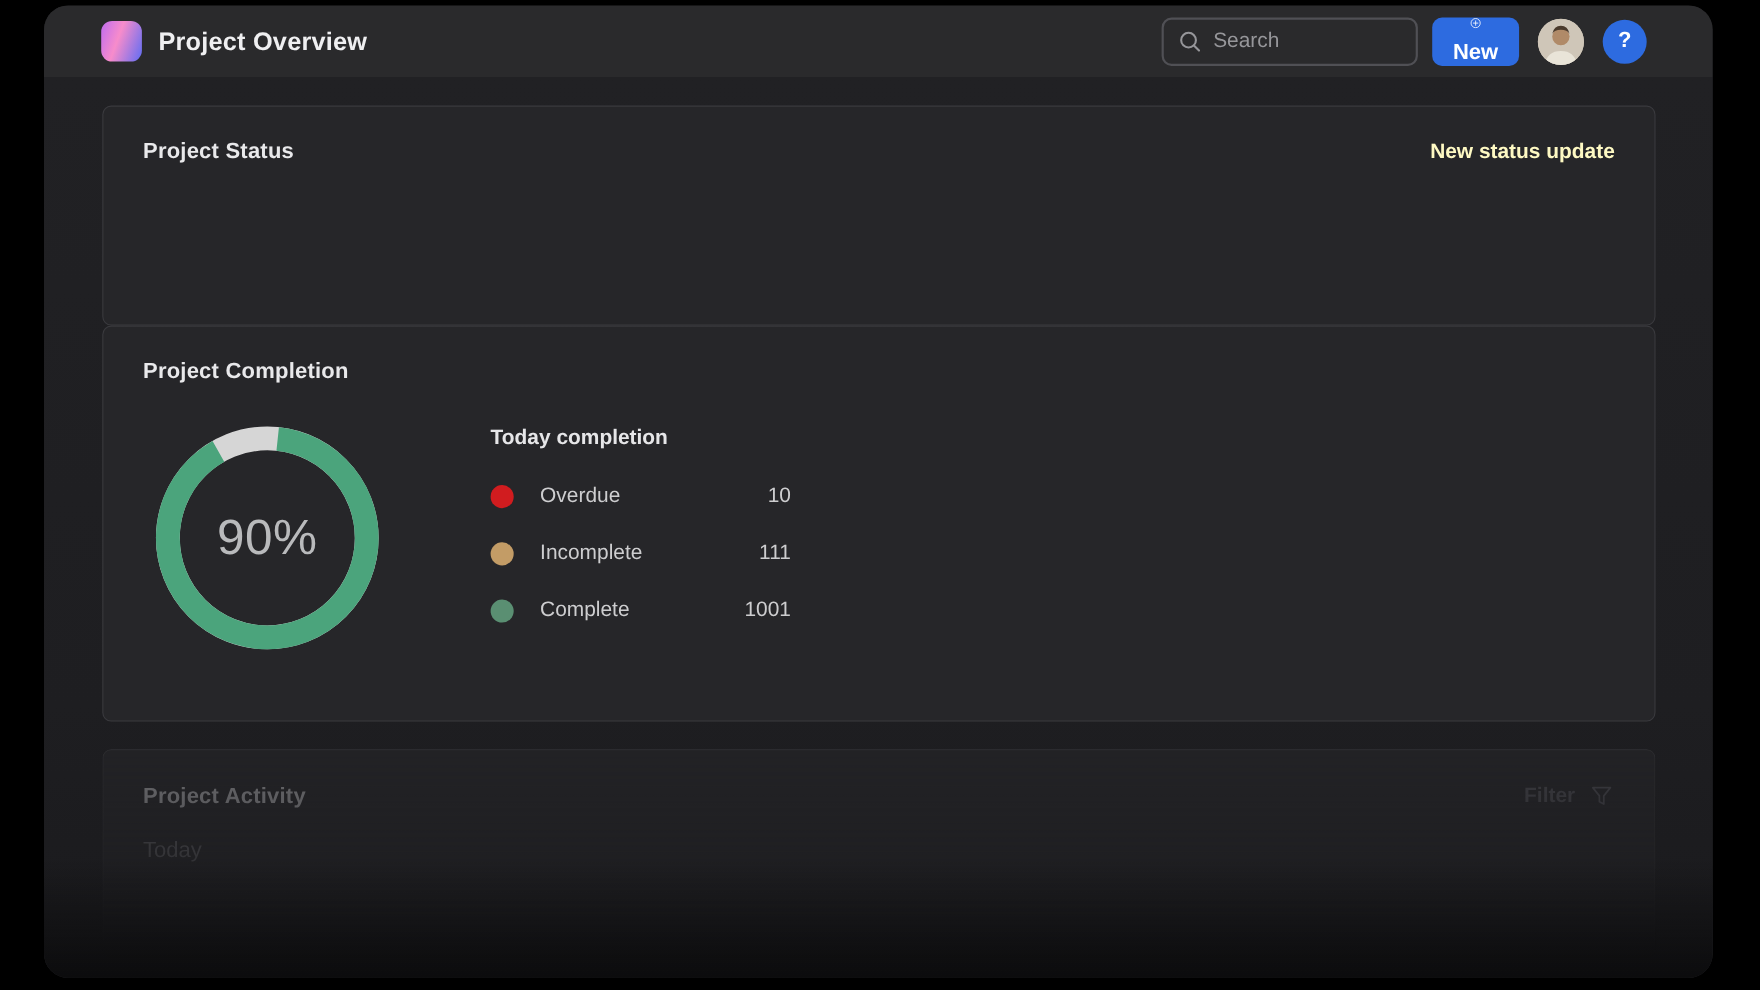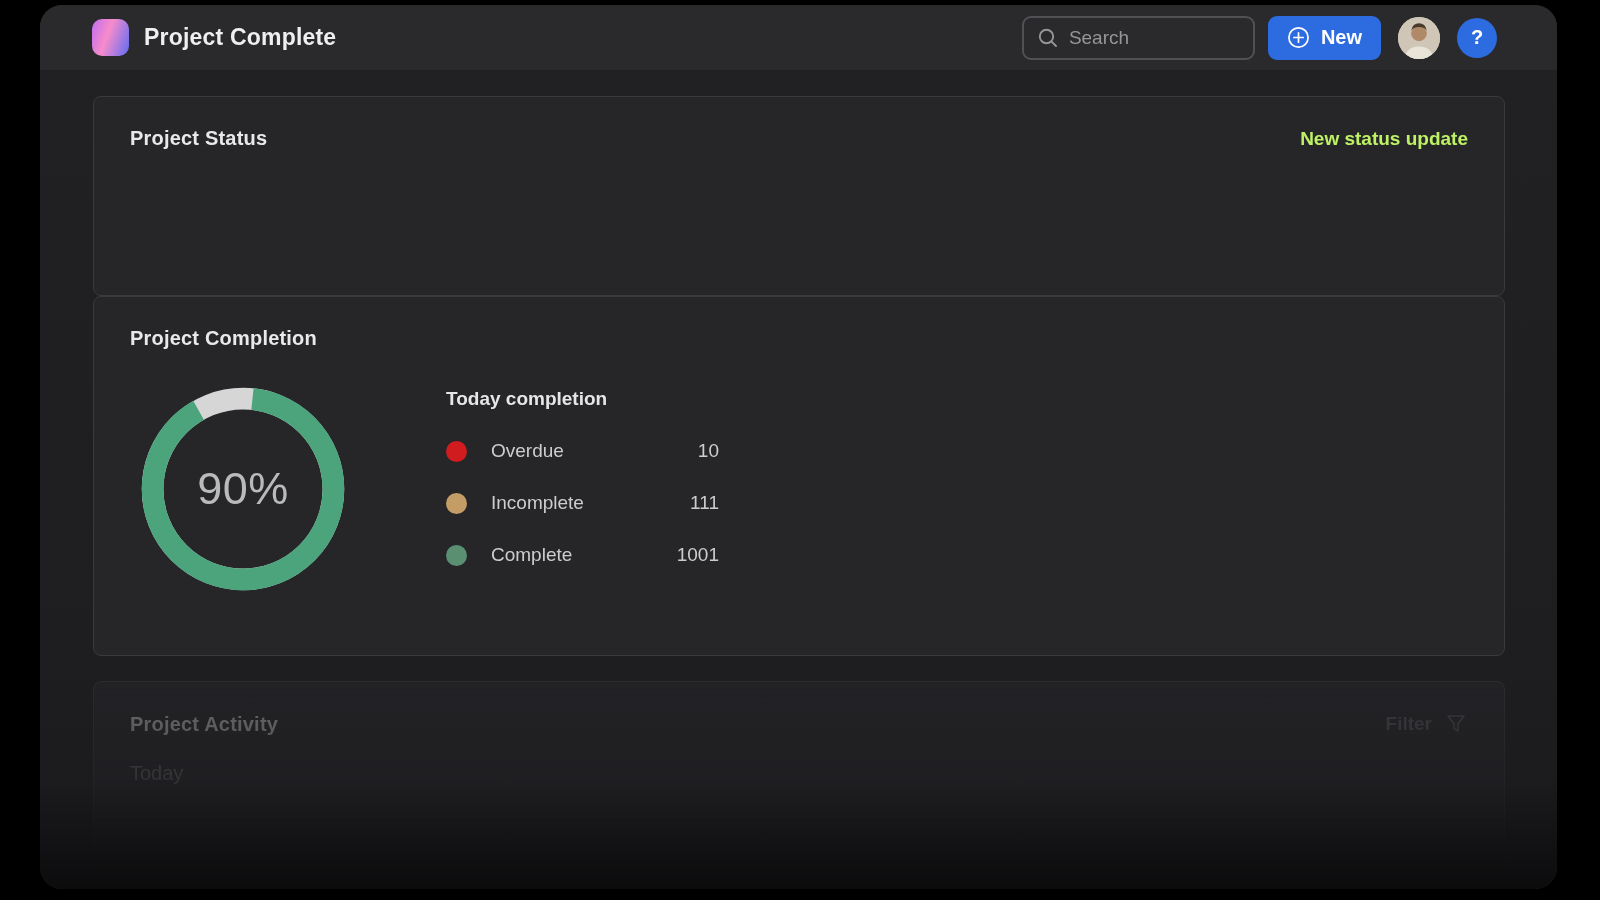--- a/index.html
+++ b/index.html
@@ -48,20 +48,21 @@
     font-family:"Liberation Sans", sans-serif;
   }
   .searchbox input::placeholder { color:#96969a; }
   .btn-new {
     height:44px; padding:0 19px;
     background:#2d6be0; border:none; border-radius:9px;
     color:#fff; font-size:20px; font-weight:600;
     display:flex; align-items:center; gap:11px;
     cursor:pointer; margin-right:17px;
     font-family:"Liberation Sans", sans-serif;
+    flex-direction:column;
   }
   .avatar-round {
     width:42px; height:42px; border-radius:50%;
     overflow:hidden; margin-right:17px; flex:0 0 auto; cursor:pointer;
     background:#cfc6b8;
   }
   .btn-help {
     width:40px; height:40px; border-radius:50%;
     background:#2d6be0; border:none; color:#fff;
     font-size:20px; font-weight:700; cursor:pointer;
@@ -77,21 +78,21 @@
     background:#262629;
     border:1px solid #3a3a3e;
     border-radius:8px;
     padding:30px 36px;
   }
   .card-title { font-size:20px; font-weight:700; color:#e9e9eb; letter-spacing:.2px; }
   .card-head { display:flex; align-items:center; justify-content:space-between; }
   
   .card-status { height:200px; }
   .link-blue {
-    font-size:19px; font-weight:700; color:#bef264;
+    font-size:19px; font-weight:700; color:#fef9c3;
     text-decoration:none; cursor:pointer;
   }
   .status-box {
     margin-top:26px; height:89px;
     border:1px solid #3b3b3f; border-radius:8px;
     display:flex; align-items:center;
     padding:0 22px;
   }
   .status-dot { width:24px; height:24px; border-radius:50%; }
   .status-label { margin-left:23px; font-size:20px; color:#dededf; }
@@ -137,21 +138,21 @@
     pointer-events:none;
   }
 </style>
 </head>
 <body>
 
 <div class="window">
 
   <header class="topbar">
     <div class="logo"></div>
-    <div class="app-title">Project Complete</div>
+    <div class="app-title">Project Overview</div>
     <div class="topbar-spacer"></div>
 
     <div class="searchbox">
       <svg width="22" height="22" viewBox="0 0 22 22">
         <circle cx="9.5" cy="9.5" r="6.7" fill="none" stroke="#96969a" stroke-width="1.9"></circle>
         <line x1="14.6" y1="14.6" x2="19" y2="19" stroke="#96969a" stroke-width="1.9" stroke-linecap="round"></line>
       </svg>
       <input type="text" placeholder="Search" style="">
     </div>
 

